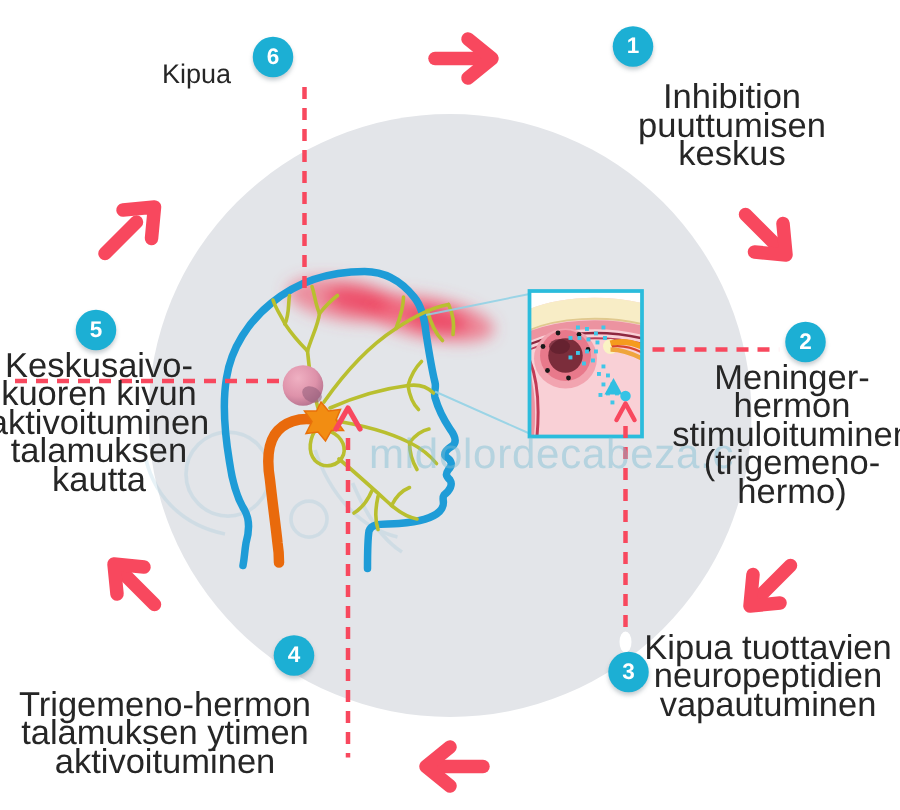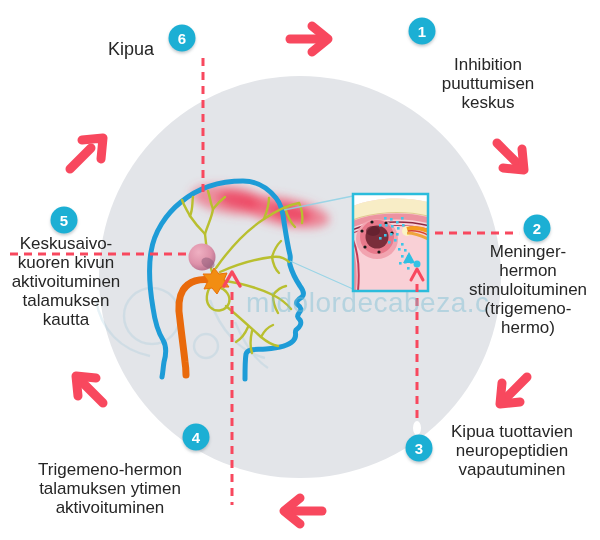--- a/index.html
+++ b/index.html
@@ -3,21 +3,21 @@
 <meta charset="utf-8">
 <style>
   html,body{margin:0;padding:0;background:#fff;}
   .canvas{
     position:relative;width:600px;height:540px;background:#ffffff;
     font-family:"Liberation Sans",sans-serif;overflow:hidden;
   }
   .canvas svg{position:absolute;left:0;top:0;}
   .step-label{
     position:absolute;transform:translateX(-50%);
-    text-align:center;font-size:17px;line-height:19px;color:#262626;
+    text-align:center;font-size:23px;line-height:19px;color:#262626;
     white-space:pre-line;width:200px;
   }
   .kipu-label{font-size:18px;width:90px;}
   .badge{
     position:absolute;width:27px;height:27px;border-radius:50%;
     background:#1CAFD4;color:#fff;font-weight:bold;font-size:15px;
     display:flex;align-items:center;justify-content:center;
     transform:translate(-50%,-50%);
     box-shadow:0 2px 3px rgba(90,110,120,.35);
   }

